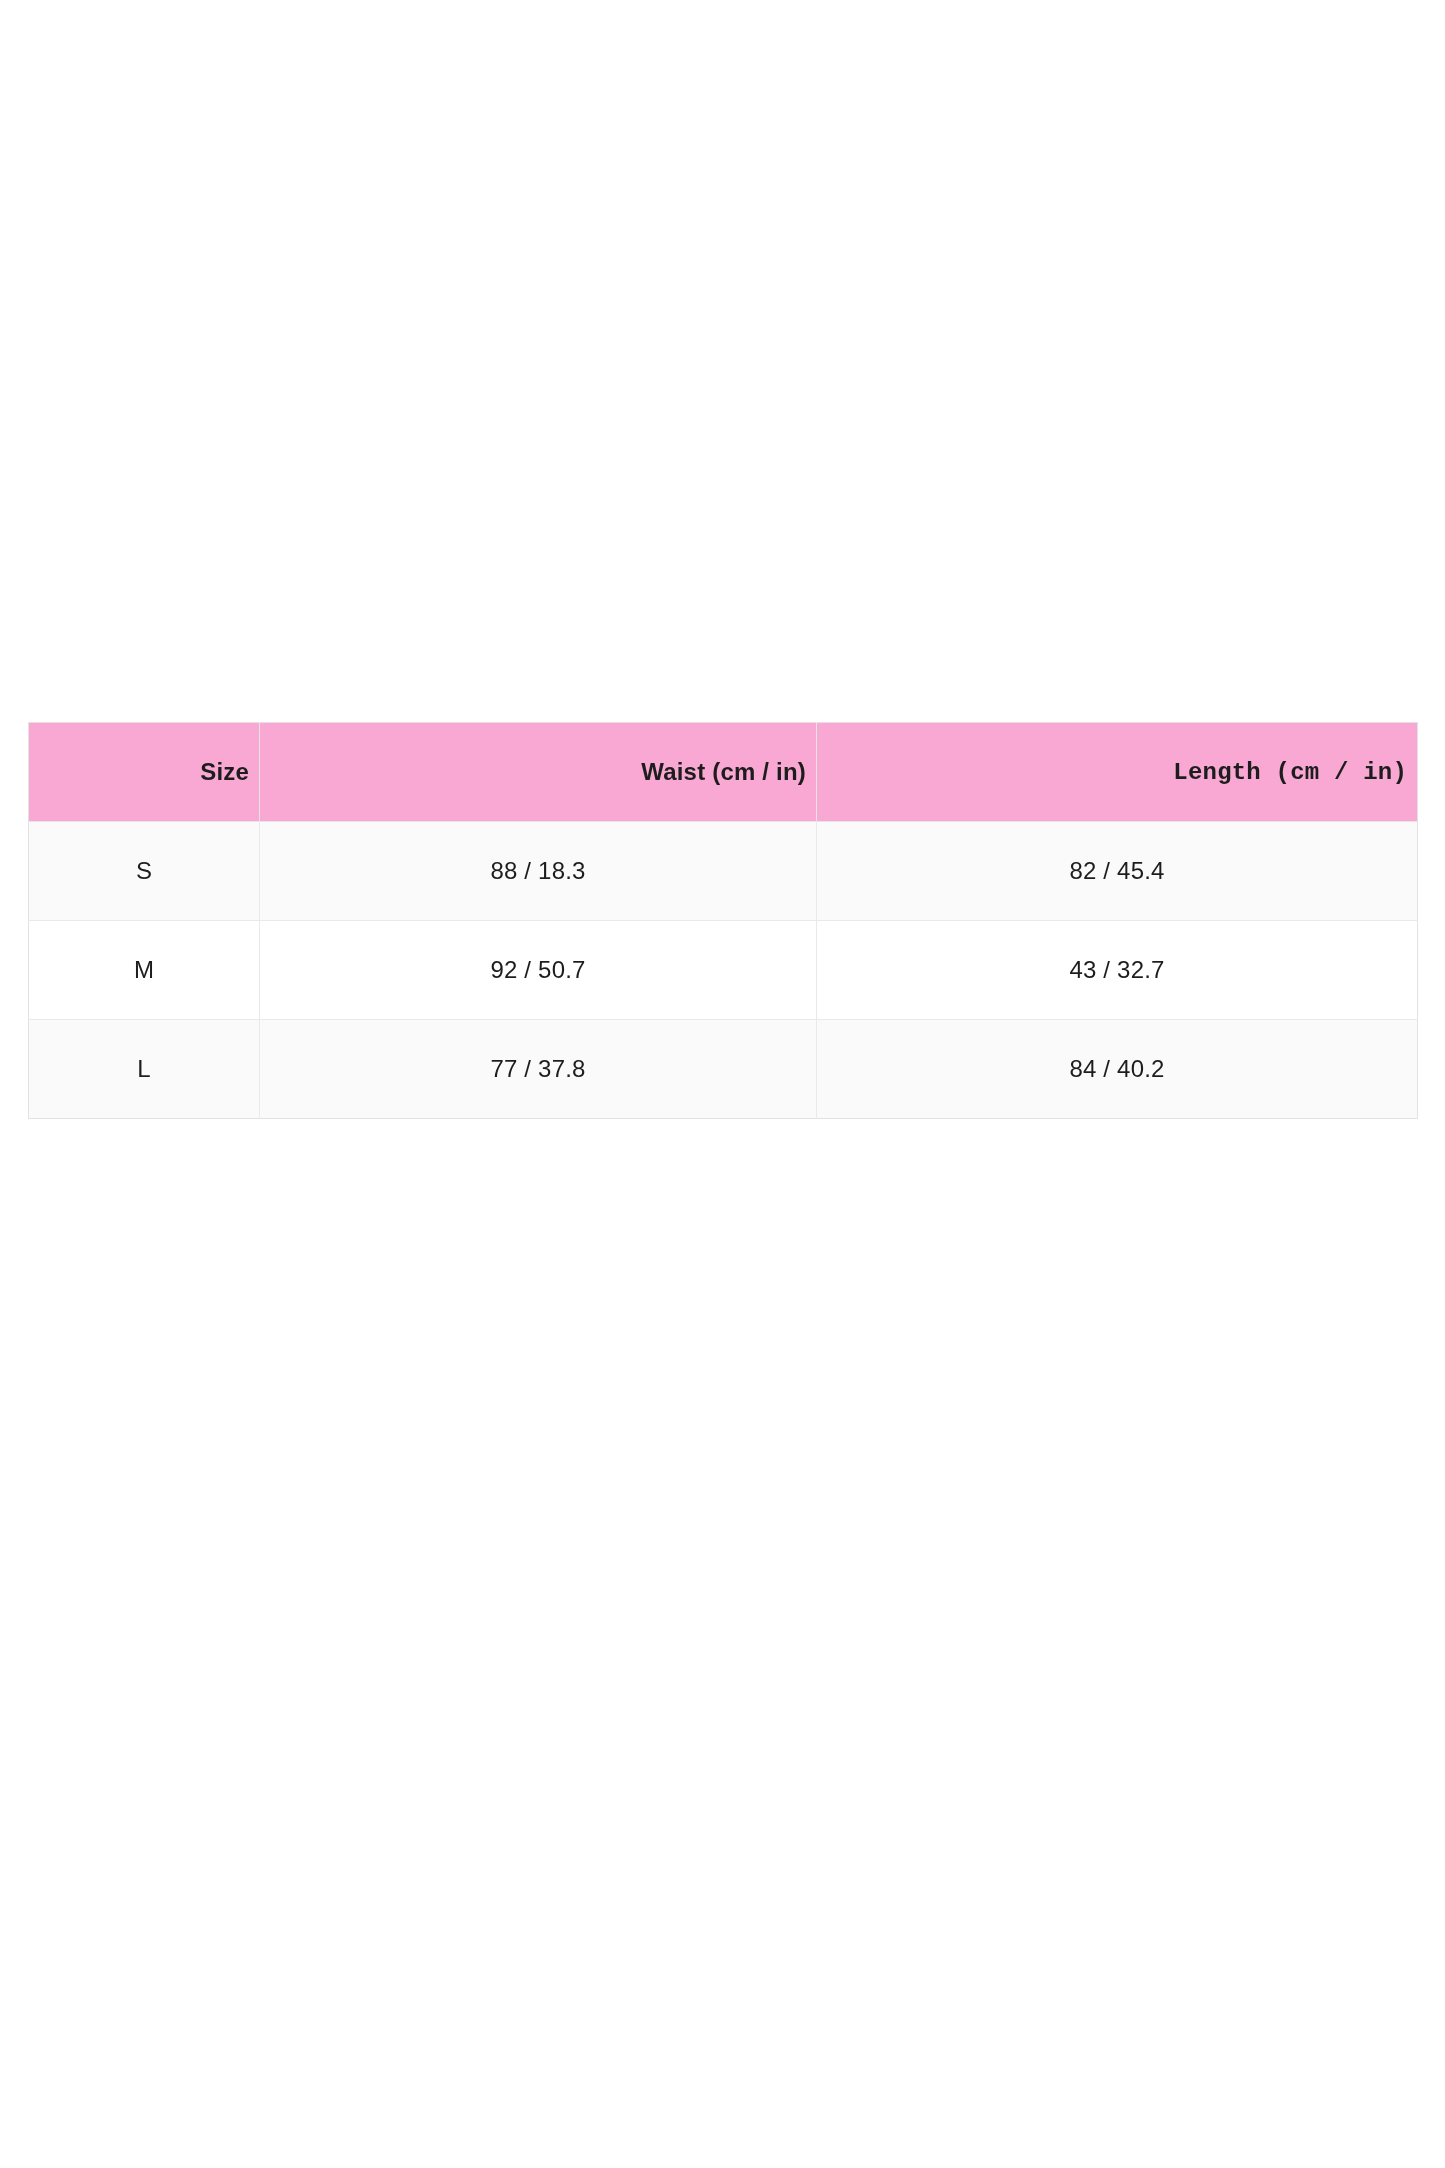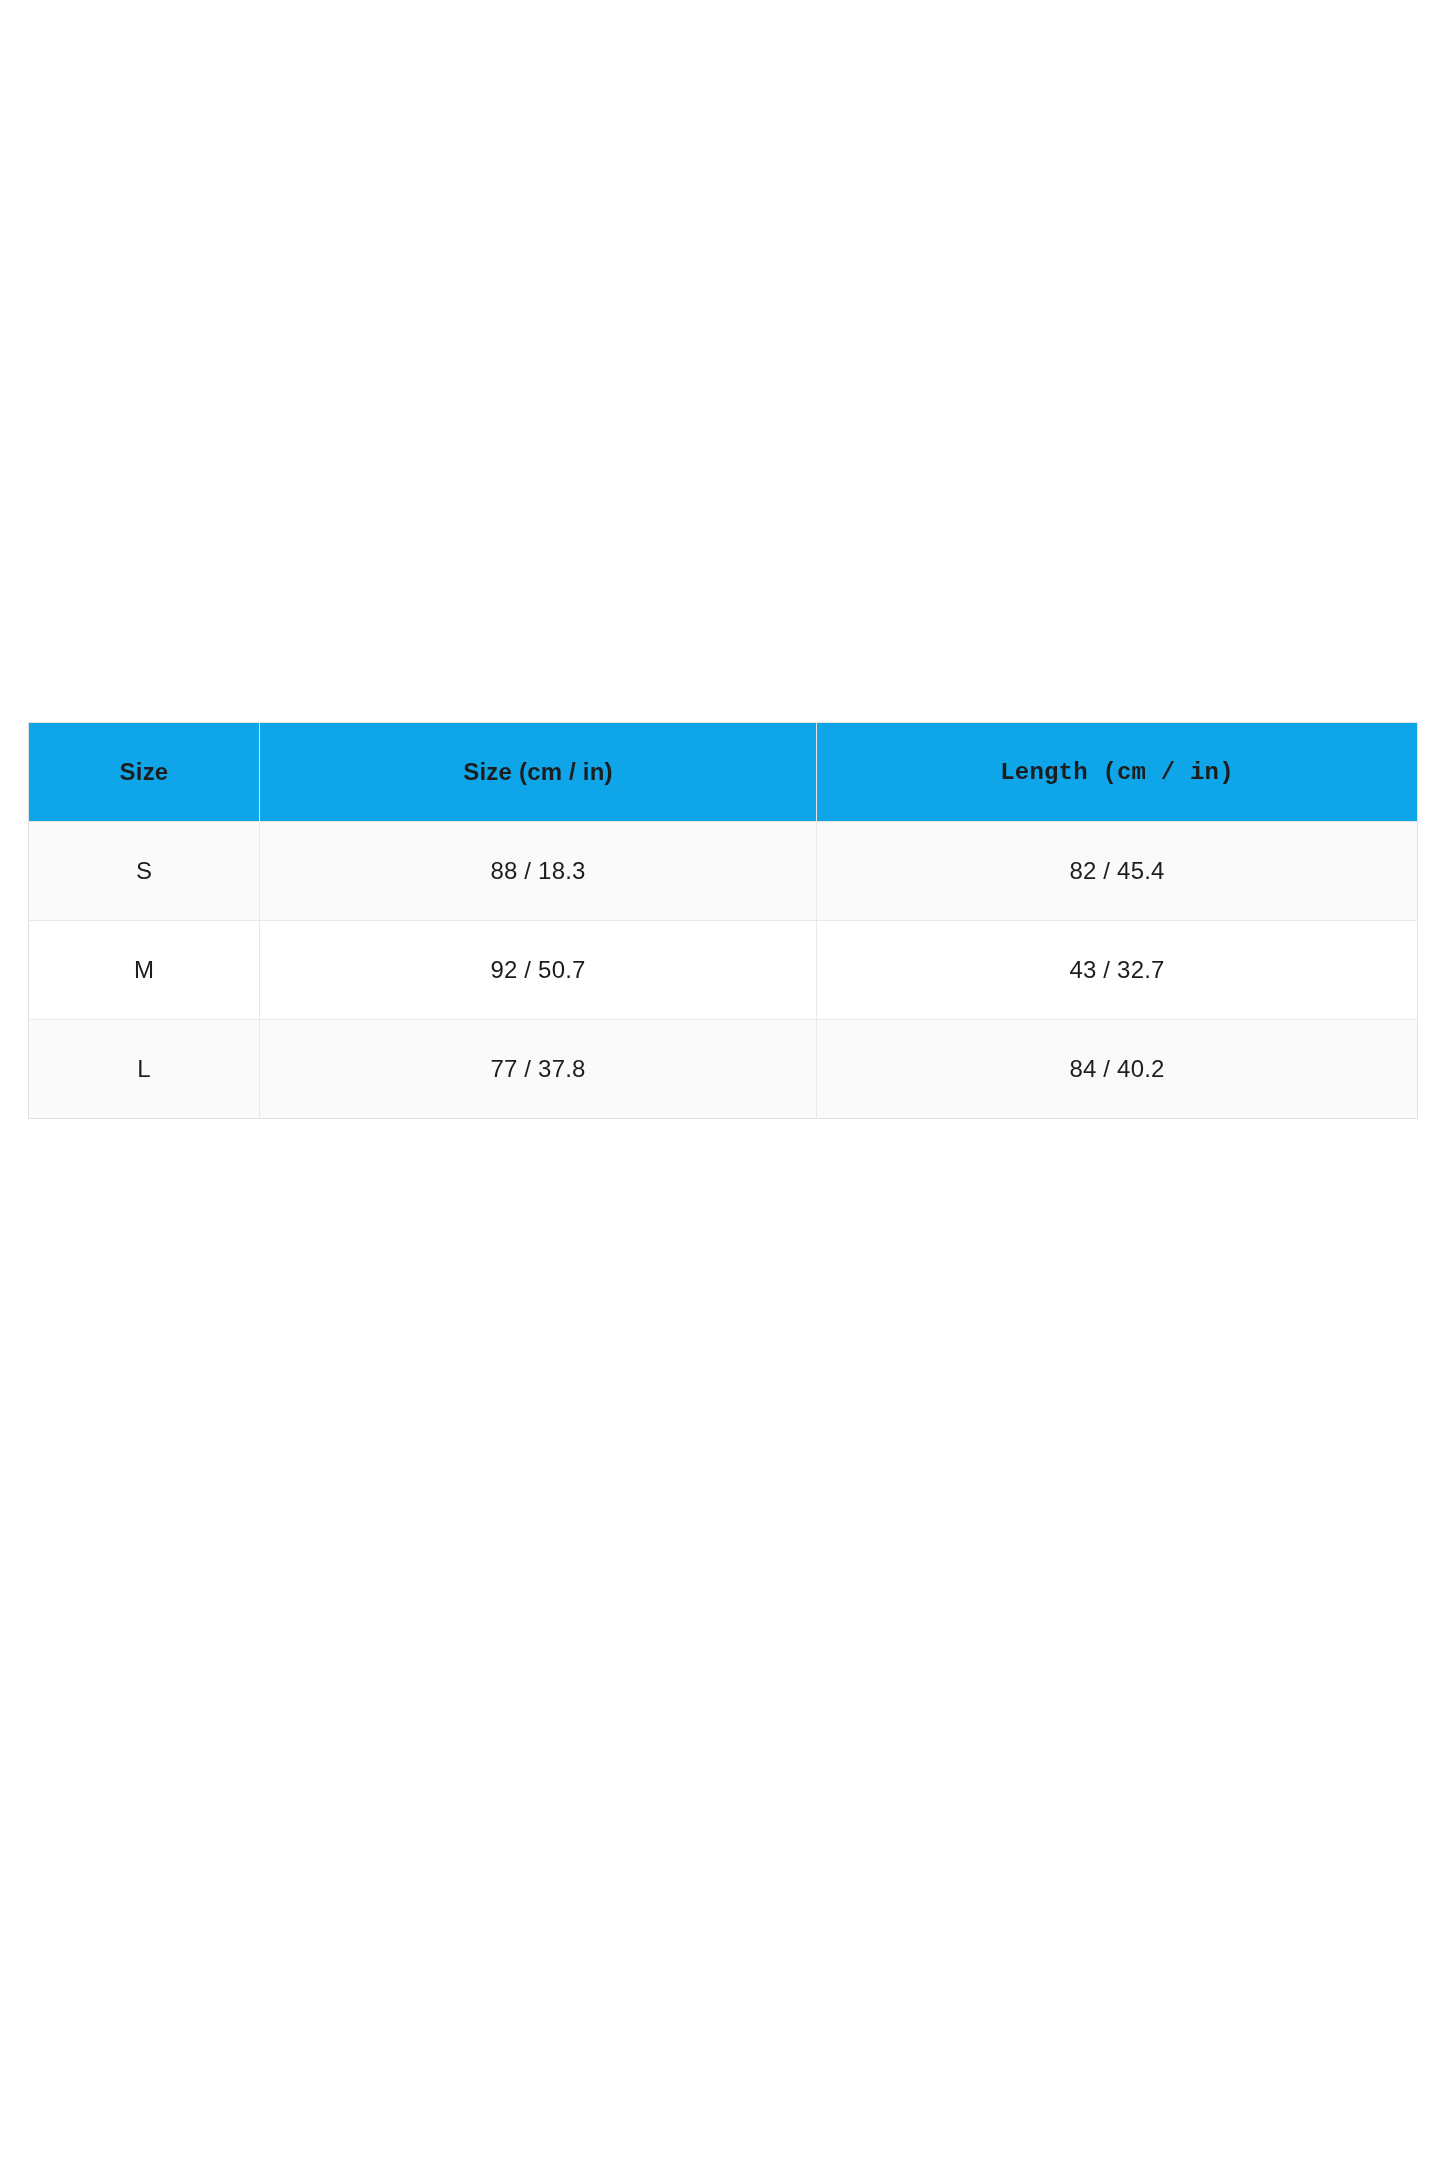--- a/index.html
+++ b/index.html
@@ -38,25 +38,25 @@
     table-layout: fixed;
     border: 1px solid #e2e2e2;
     background: #ffffff;
   }
 
   table.size-table col.c-size { width: 231px; }
   table.size-table col.c-waist { width: 557px; }
   table.size-table col.c-length { width: 601px; }
 
   table.size-table thead th {
-    background: #0ea5e9;
+    background: #f9a8d4;
     font-size: 24px;
     font-weight: bold;
     color: #1d1d1d;
-    text-align: center;
+    text-align: right;
     height: 98px;
     padding: 0 10px;
     border-right: 1px solid #e6e6e6;
     border-bottom: 1px solid #e6e6e6;
     letter-spacing: 0.2px;
   }
   table.size-table thead th:last-child { border-right: none; font-family: Liberation Mono, monospace; }
 
   table.size-table tbody td {
     font-size: 24px;
@@ -87,21 +87,21 @@
   <div class="size-table-wrap">
     <table class="size-table">
       <colgroup>
         <col class="c-size">
         <col class="c-waist">
         <col class="c-length">
       </colgroup>
       <thead>
         <tr>
           <th>Size</th>
-          <th>Size (cm / in)</th>
+          <th>Waist (cm / in)</th>
           <th>Length (cm / in)</th>
         </tr>
       </thead>
       <tbody>
         <tr class="row-alt">
           <td>S</td>
           <td>88 / 18.3</td>
           <td>82 / 45.4</td>
         </tr>
         <tr class="row-plain">

